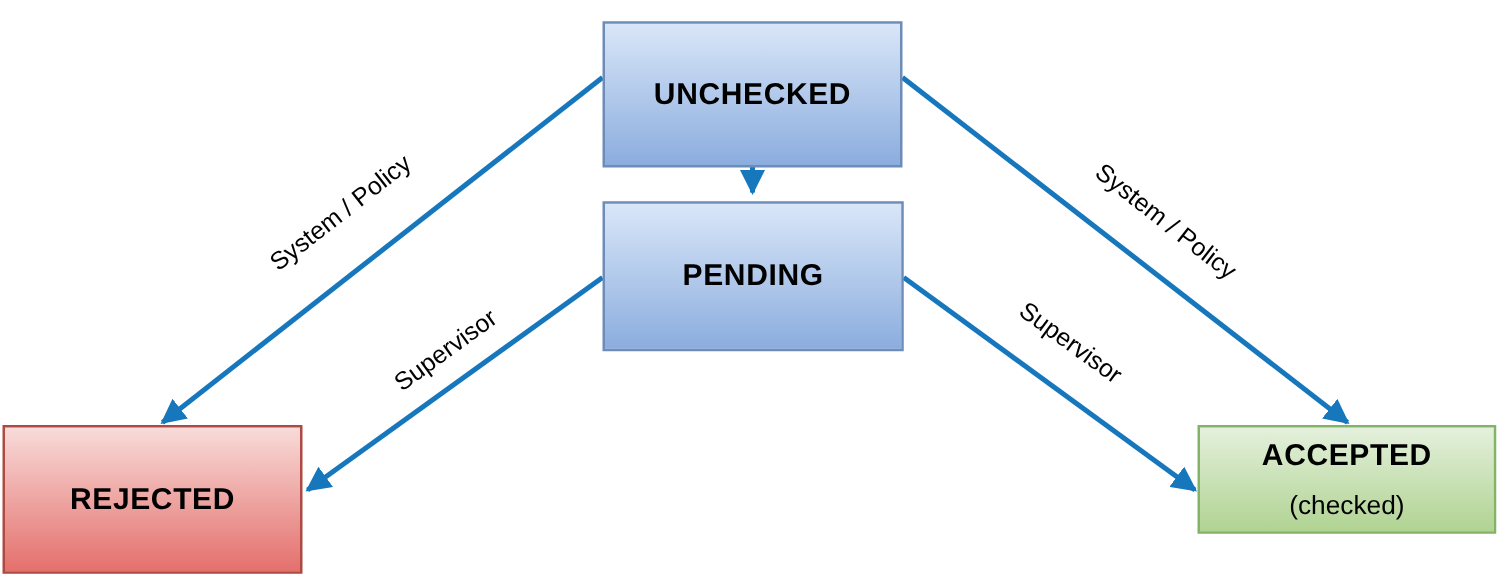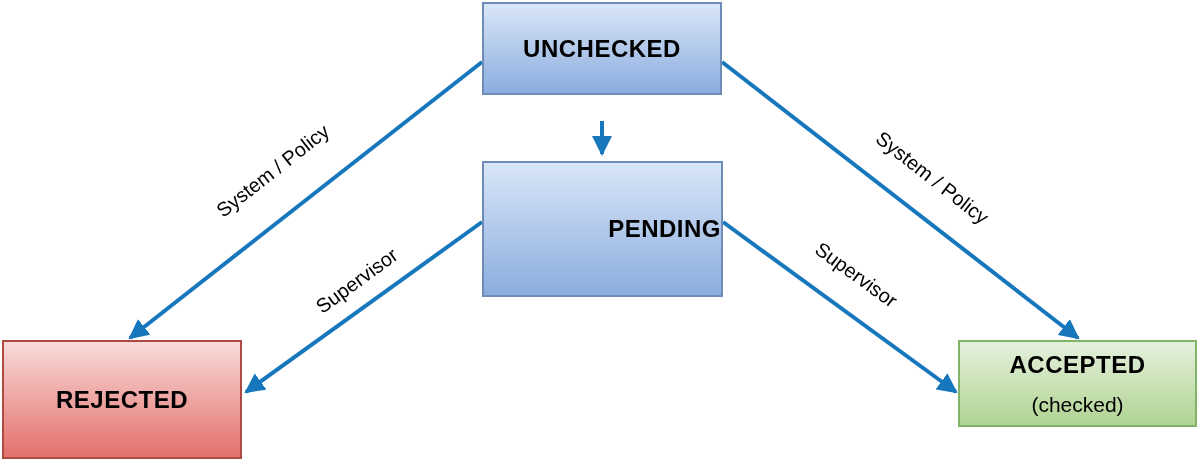--- a/index.html
+++ b/index.html
@@ -35,22 +35,22 @@
   .node .label {
     font-size: 24px;
     font-weight: bold;
     letter-spacing: 0.5px;
   }
   .node .sublabel {
     font-size: 21px;
     font-weight: normal;
     margin-top: 14px;
   }
-  .node-unchecked { left: 482px; top: 2px;   width: 240px; height: 93px; }
-  .node-pending   { left: 482px; top: 161px; width: 241px; height: 136px; align-items: flex-end; }
+  .node-unchecked { left: 482px; top: 17px;   width: 240px; height: 117px; }
+  .node-pending   { left: 482px; top: 161px; width: 241px; height: 120px; }
   .node-rejected  { left: 2px;   top: 340px; width: 240px; height: 119px; }
   .node-accepted  { left: 958px; top: 340px; width: 239px; height: 87px; text-align: right; }
   .edge-label {
     position: absolute;
     font-size: 20px;
     color: #000000;
     white-space: nowrap;
     transform-origin: center center;
   }
   .edge-label.sp-left  { left: 273px; top: 171px; transform: translate(-50%,-50%) rotate(-38deg); }

